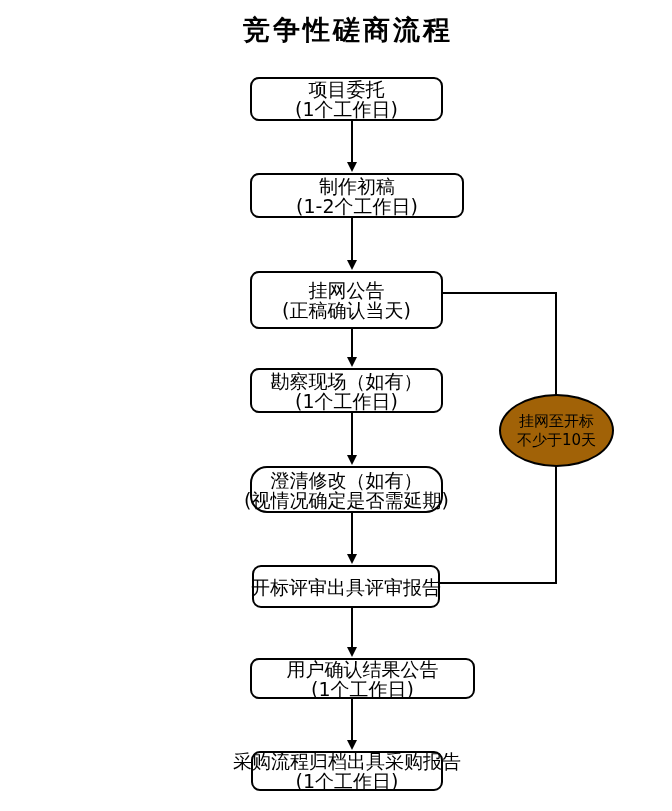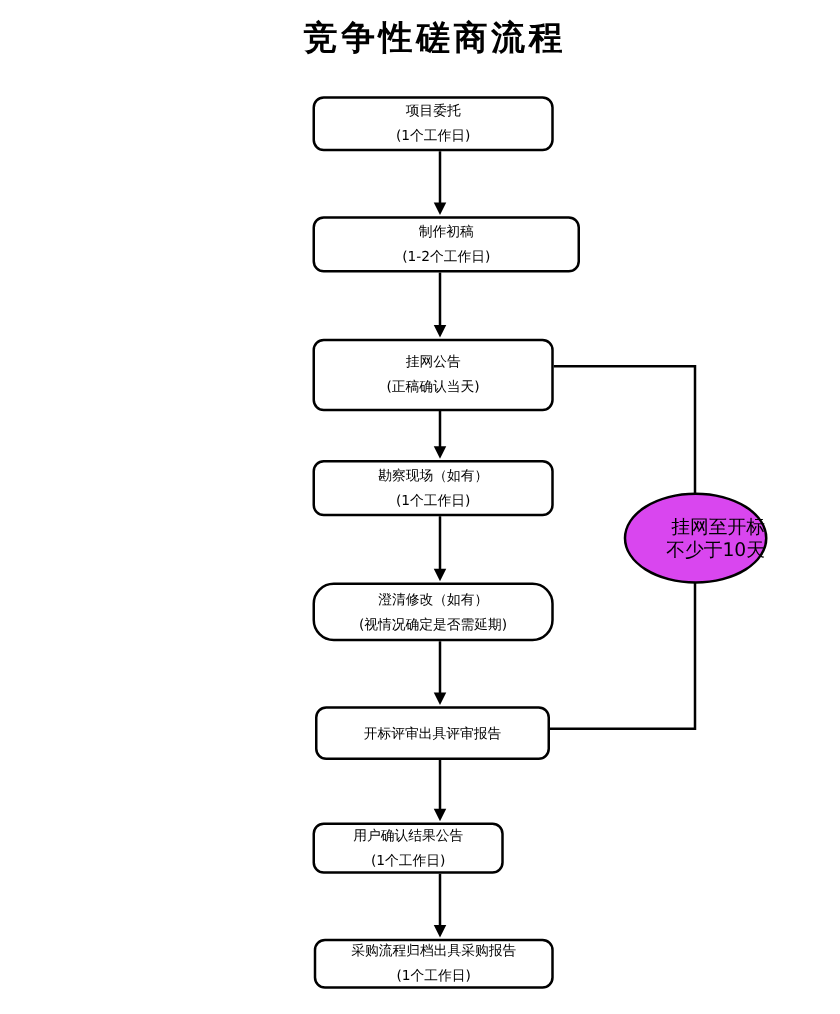--- a/index.html
+++ b/index.html
@@ -37,52 +37,52 @@
   .node {
     position: absolute;
     background: #ffffff;
     border: 2px solid #000000;
     border-radius: 9px;
     display: flex;
     flex-direction: column;
     align-items: center;
     justify-content: center;
     text-align: center;
-    font-size: 11px;
+    font-size: 19px;
     line-height: 20px;
     color: #000000;
     white-space: nowrap;
   }
   .node-ellipse {
     position: absolute;
     left: 499px;
     top: 394px;
     width: 115px;
     height: 73px;
-    background: #d946ef;
+    background: #a16207;
     border: 2px solid #000000;
     border-radius: 50%;
     display: flex;
     flex-direction: column;
-    align-items: flex-end;
+    align-items: center;
     justify-content: center;
     text-align: center;
     font-size: 15px;
     line-height: 19px;
     color: #000000;
     white-space: nowrap;
   }
   
   .n1 { left: 250px; top:  77px; width: 193px; height: 44px; }
   .n2 { left: 250px; top: 173px; width: 214px; height: 45px; }
   .n3 { left: 250px; top: 271px; width: 193px; height: 58px; }
   .n4 { left: 250px; top: 368px; width: 193px; height: 45px; }
   .n5 { left: 250px; top: 466px; width: 193px; height: 47px; border-radius: 17px; }
   .n6 { left: 252px; top: 565px; width: 188px; height: 43px; }
-  .n7 { left: 250px; top: 658px; width: 153px; height: 41px; }
+  .n7 { left: 250px; top: 658px; width: 225px; height: 41px; }
   .n8 { left: 251px; top: 751px; width: 192px; height: 40px; }
   svg line, svg path { stroke: #000000; stroke-width: 2; fill: none; }
   svg polygon { fill: #000000; stroke: none; }
 </style>
 </head>
 <body>
 
 <div class="canvas">
 
   <div class="chart-title">竞争性磋商流程</div>

